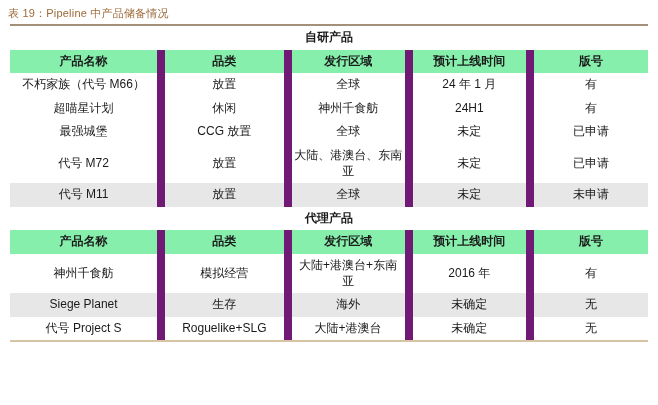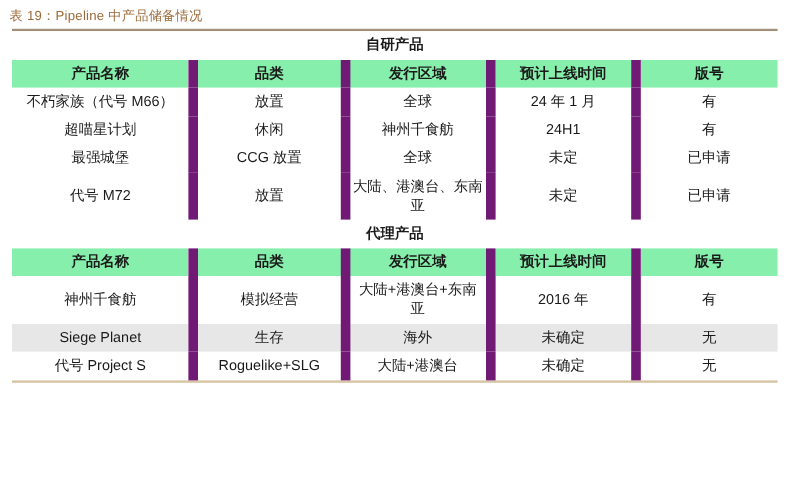--- a/index.html
+++ b/index.html
@@ -104,20 +104,27 @@
             <td>未定</td>
             <td>已申请</td>
           </tr>
           <tr class="row-white">
             <td>代号 M72</td>
             <td>放置</td>
             <td>大陆、港澳台、东南亚</td>
             <td>未定</td>
             <td>已申请</td>
           </tr>
+          <tr class="row-gray">
+            <td>代号 M11</td>
+            <td>放置</td>
+            <td>全球</td>
+            <td>未定</td>
+            <td>未申请</td>
+          </tr>
           <tr class="section-row">
             <td colspan="5">代理产品</td>
           </tr>
           <tr class="header-row">
             <td>产品名称</td>
             <td>品类</td>
             <td>发行区域</td>
             <td>预计上线时间</td>
             <td>版号</td>
           </tr>

